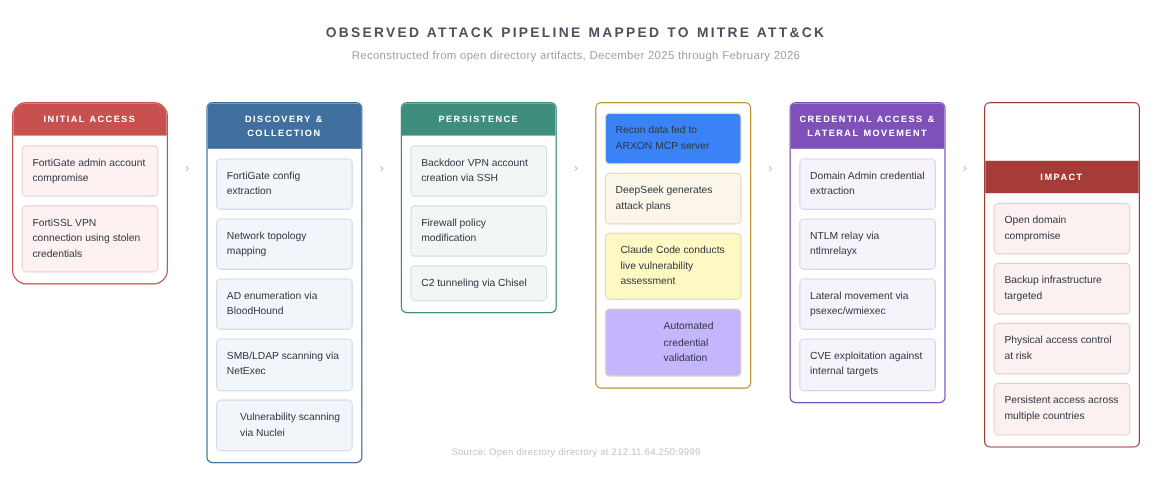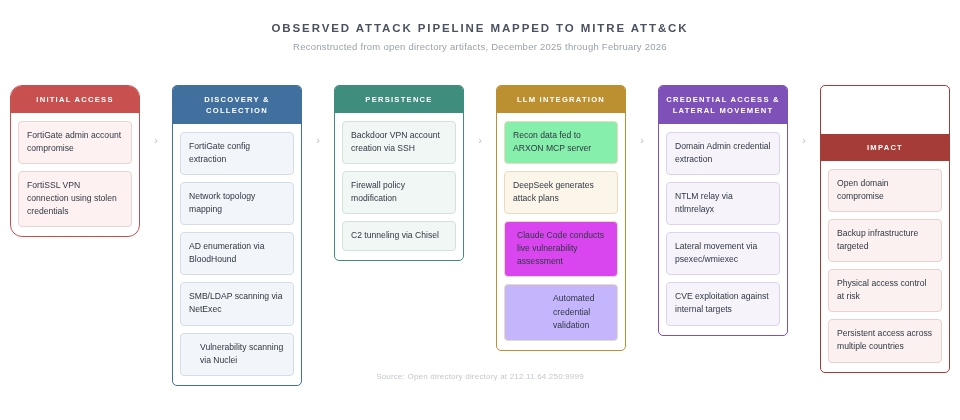--- a/index.html
+++ b/index.html
@@ -139,25 +139,24 @@
     <div class="stage" style="border-color: rgb(63, 141, 124);">
       <div class="stage-head" style="background: rgb(63, 141, 124);">PERSISTENCE</div>
       <div class="stage-body">
         <div class="step" style="background: rgb(241, 247, 245); border-color: rgb(210, 227, 222);">Backdoor VPN account creation via SSH</div>
         <div class="step" style="background: rgb(241, 247, 245); border-color: rgb(210, 227, 222);">Firewall policy modification</div>
         <div class="step" style="background: rgb(241, 247, 245); border-color: rgb(210, 227, 222);">C2 tunneling via Chisel</div>
       </div>
     </div>
     <div class="connector">›</div>
     <div class="stage" style="border-color: rgb(188, 144, 48);">
-      <div class="stage-head" style="background: rgb(188, 144, 48);">LLM INTEGRATION</div>
       <div class="stage-body">
-        <div class="step" style="background: #86efac; border-color: rgb(232, 220, 187);">Recon data fed to ARXON MCP server</div>
+        <div class="step" style="background: #3b82f6; border-color: rgb(232, 220, 187);">Recon data fed to ARXON MCP server</div>
         <div class="step" style="background: rgb(251, 246, 233); border-color: rgb(232, 220, 187);">DeepSeek generates attack plans</div>
-        <div class="step" style="background: #d946ef; border-color: rgb(232, 220, 187); padding-left: 12px;">Claude Code conducts live vulnerability assessment</div>
+        <div class="step" style="background: #fef9c3; border-color: rgb(232, 220, 187); padding-left: 12px;">Claude Code conducts live vulnerability assessment</div>
         <div class="step" style="background: #c4b5fd; border-color: rgb(232, 220, 187); padding-left: 48px;">Automated credential validation</div>
       </div>
     </div>
     <div class="connector">›</div>
     <div class="stage" style="border-color: rgb(125, 81, 184);">
       <div class="stage-head" style="background: rgb(125, 81, 184);">CREDENTIAL ACCESS &amp; LATERAL MOVEMENT</div>
       <div class="stage-body">
         <div class="step" style="background: rgb(246, 243, 251); border-color: rgb(222, 211, 238);">Domain Admin credential extraction</div>
         <div class="step" style="background: rgb(246, 243, 251); border-color: rgb(222, 211, 238);">NTLM relay via ntlmrelayx</div>
         <div class="step" style="background: rgb(246, 243, 251); border-color: rgb(222, 211, 238);">Lateral movement via psexec/wmiexec</div>

